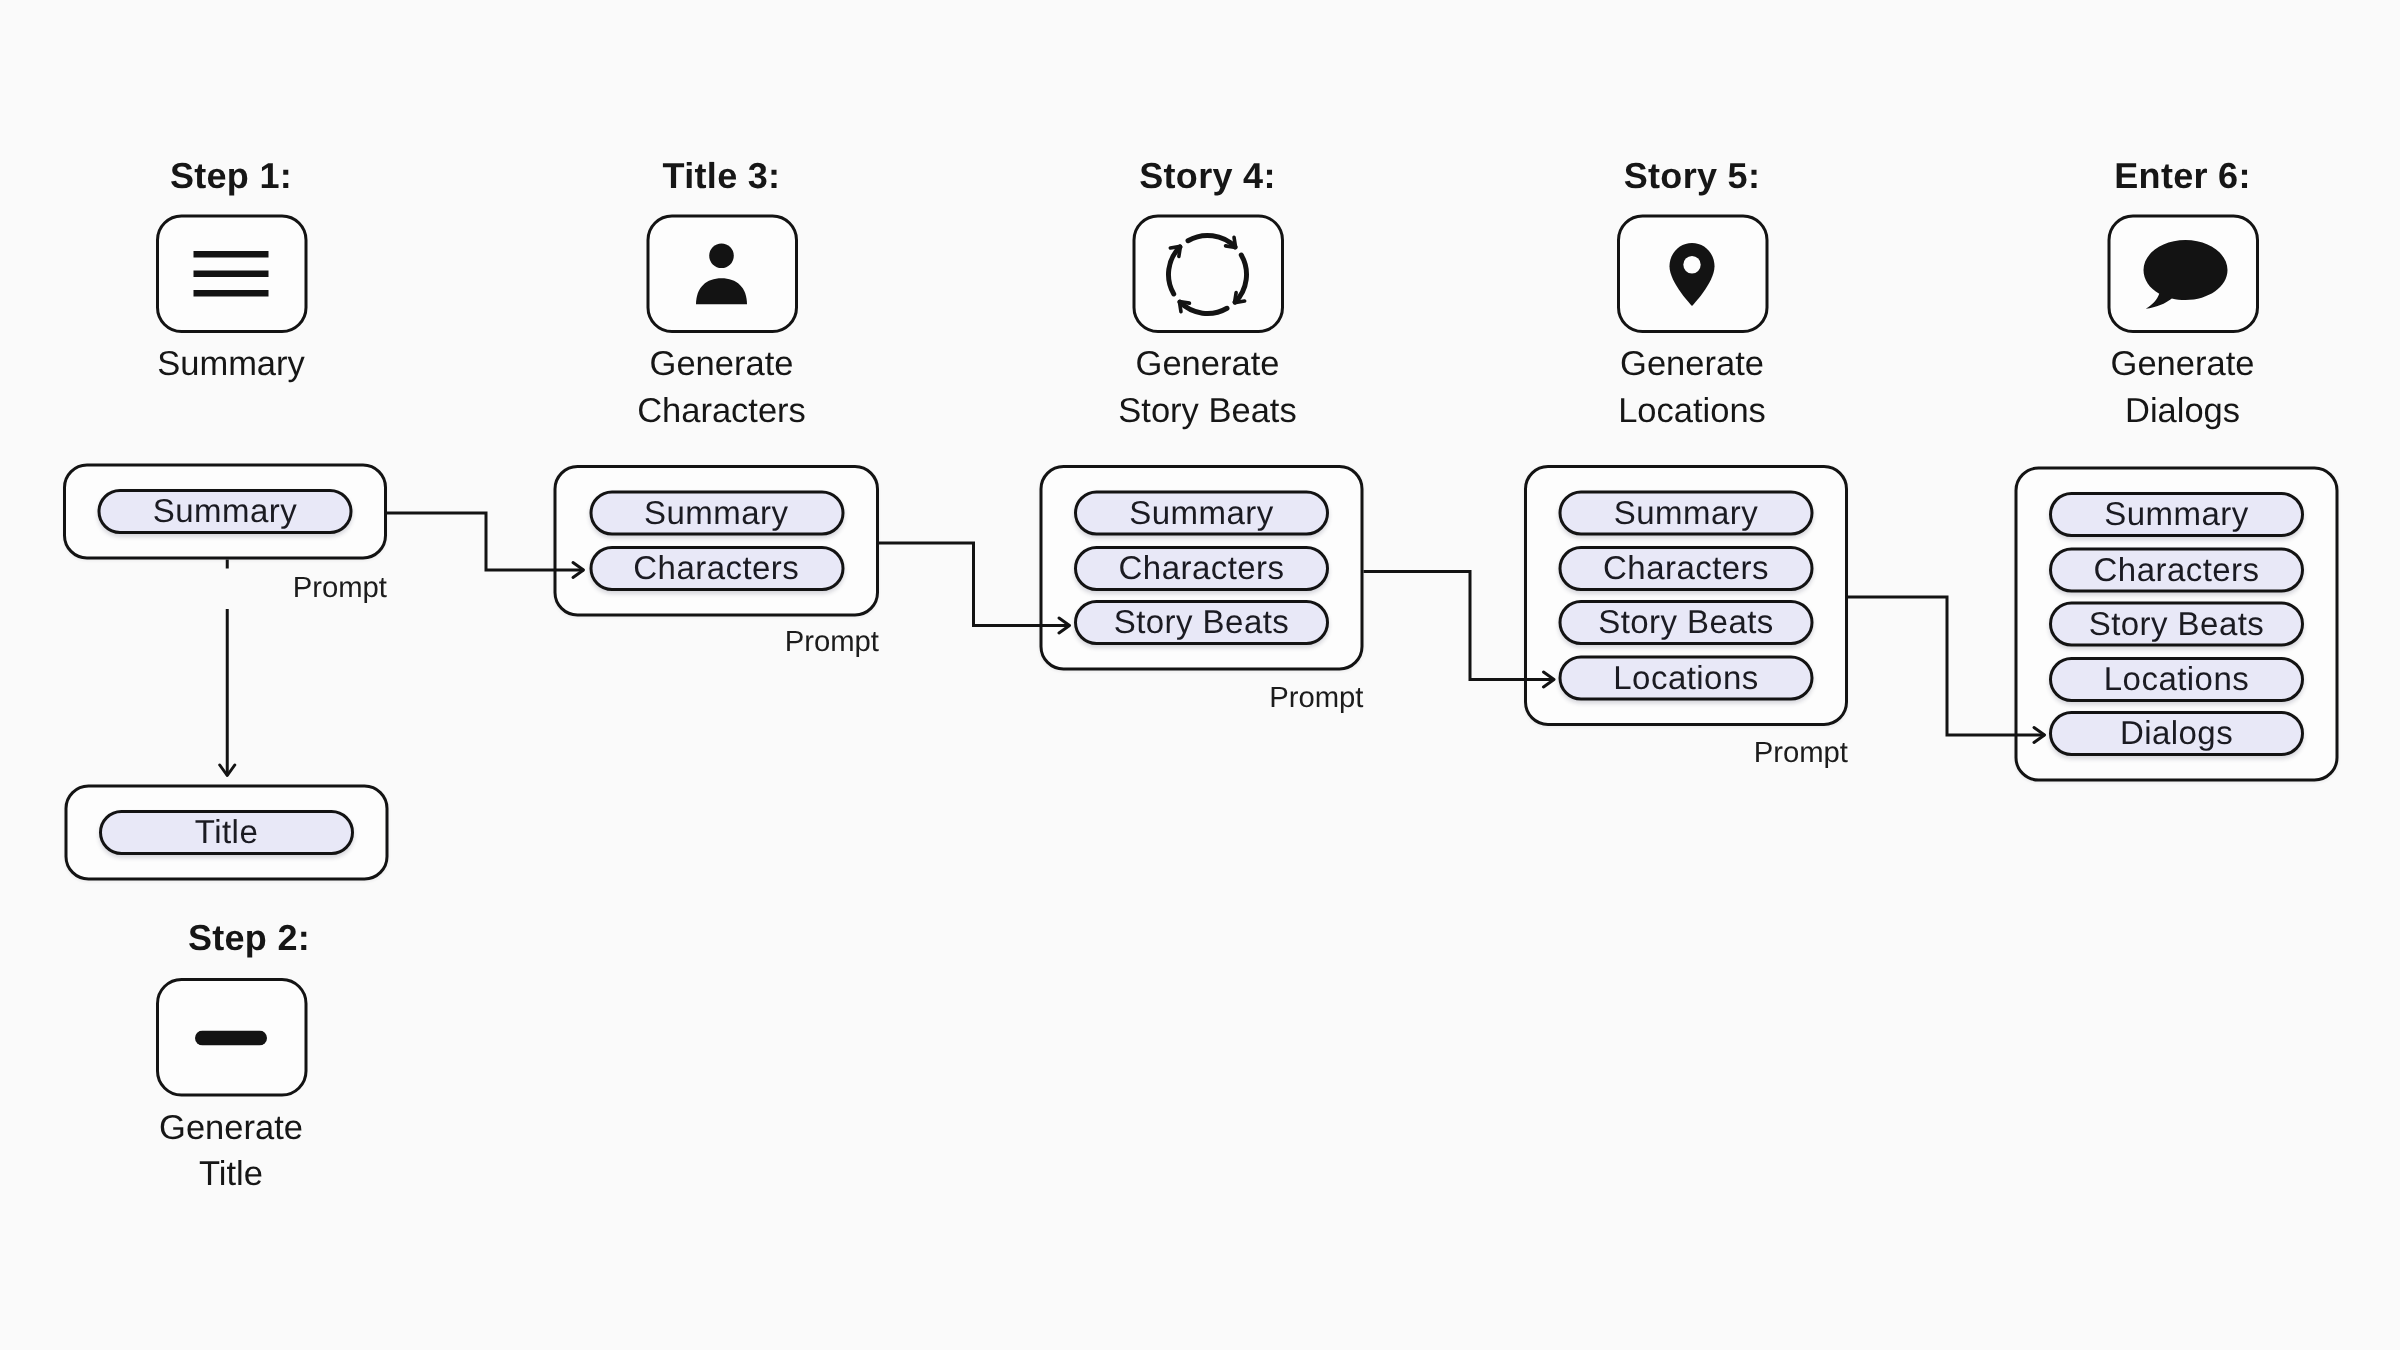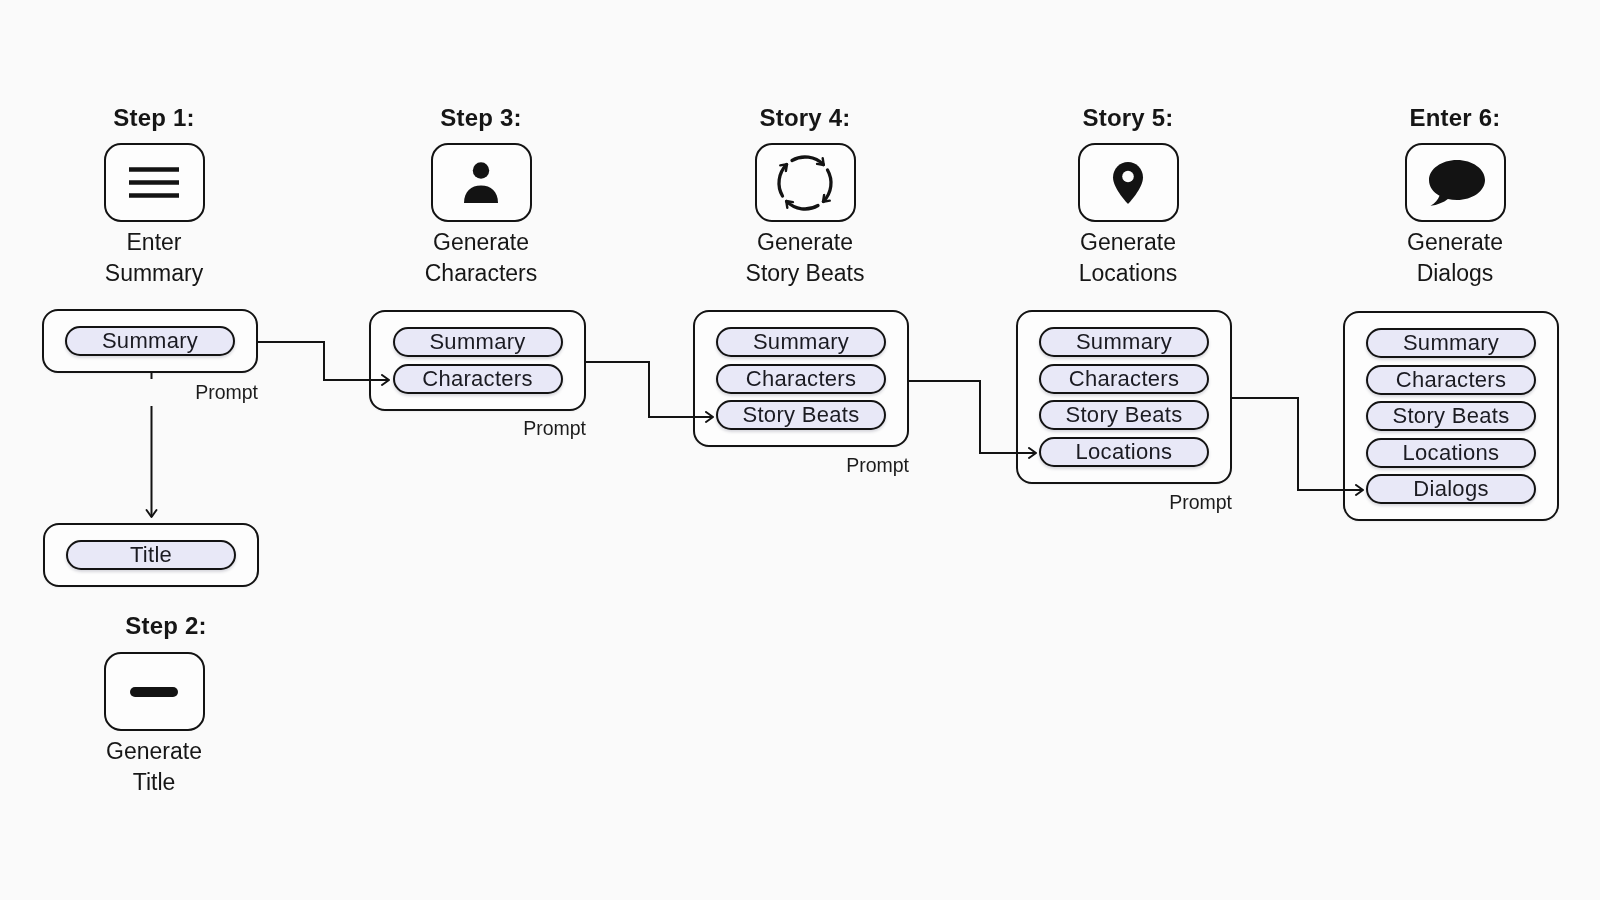--- a/index.html
+++ b/index.html
@@ -51,25 +51,24 @@
 
 <div class="canvas">
 
   <div class="step-header" style="left:54px;top:104px">Step 1:</div>
   <div class="icon-box" style="left:103.5px;top:143px">
     <svg class="glyph" width="50" height="31" viewBox="0 0 50 31" style="overflow:visible">
       <path class="stroke-ink" d="M0 2.5 H50 M0 15.5 H50 M0 28.5 H50" stroke-width="4.4"></path>
     </svg>
   </div>
   <div class="step-label" style="left:34px;top:227px">
-    <div>Enter</div>
     <div>Summary</div>
   </div>
 
-  <div class="step-header" style="left:381px;top:104px">Step 3:</div>
+  <div class="step-header" style="left:381px;top:104px">Title 3:</div>
   <div class="icon-box" style="left:430.5px;top:143px">
     <svg class="glyph" width="38" height="41" viewBox="0 0 38 41">
       <circle class="ink" cx="19" cy="8.5" r="8.2"></circle>
       <path class="ink" d="M2 41 C2 29.5 9 23.5 19 23.5 C29 23.5 36 29.5 36 41 Z"></path>
     </svg>
   </div>
   <div class="step-label" style="left:361px;top:227px">
     <div>Generate</div>
     <div>Characters</div>
   </div>

